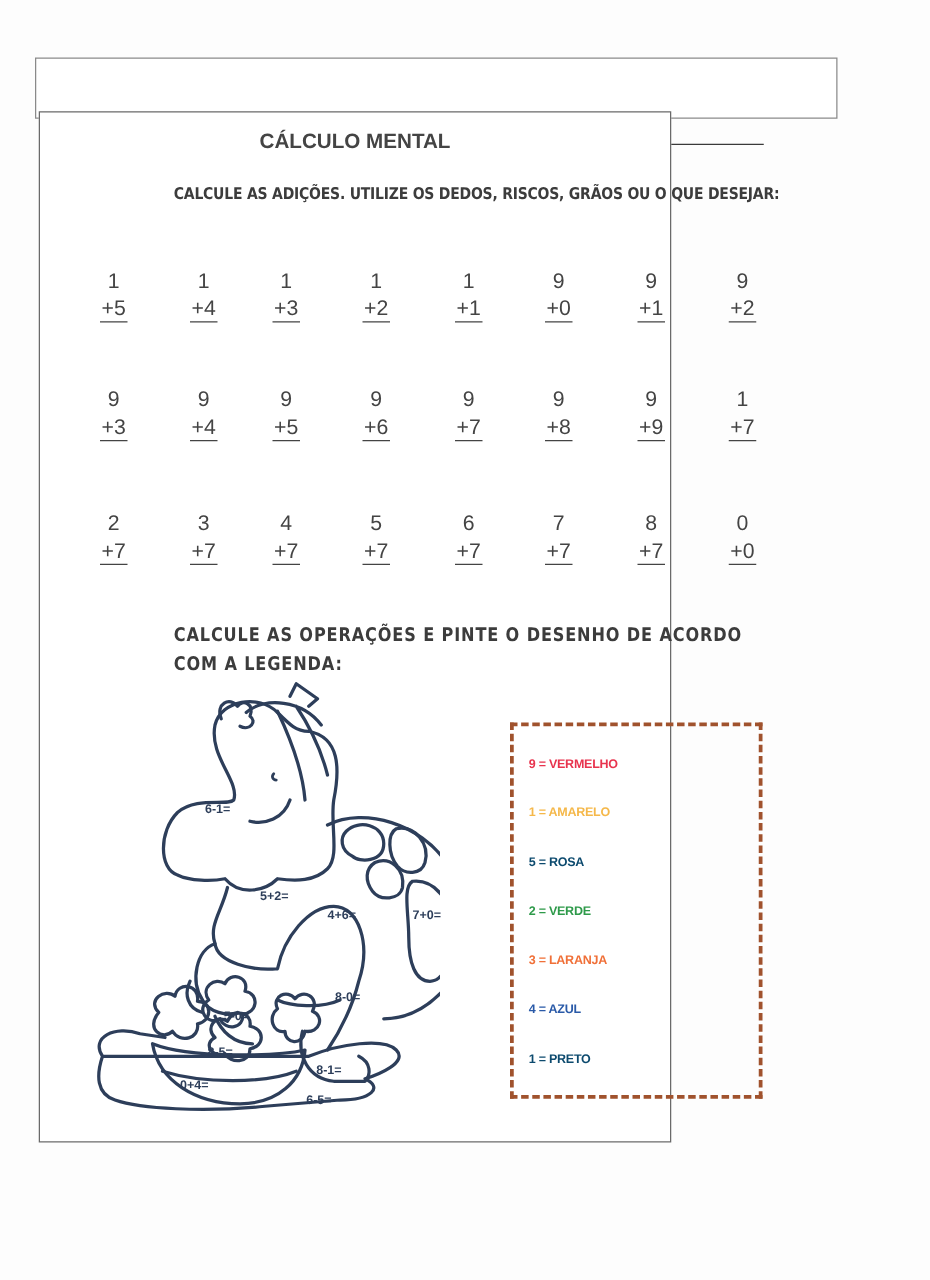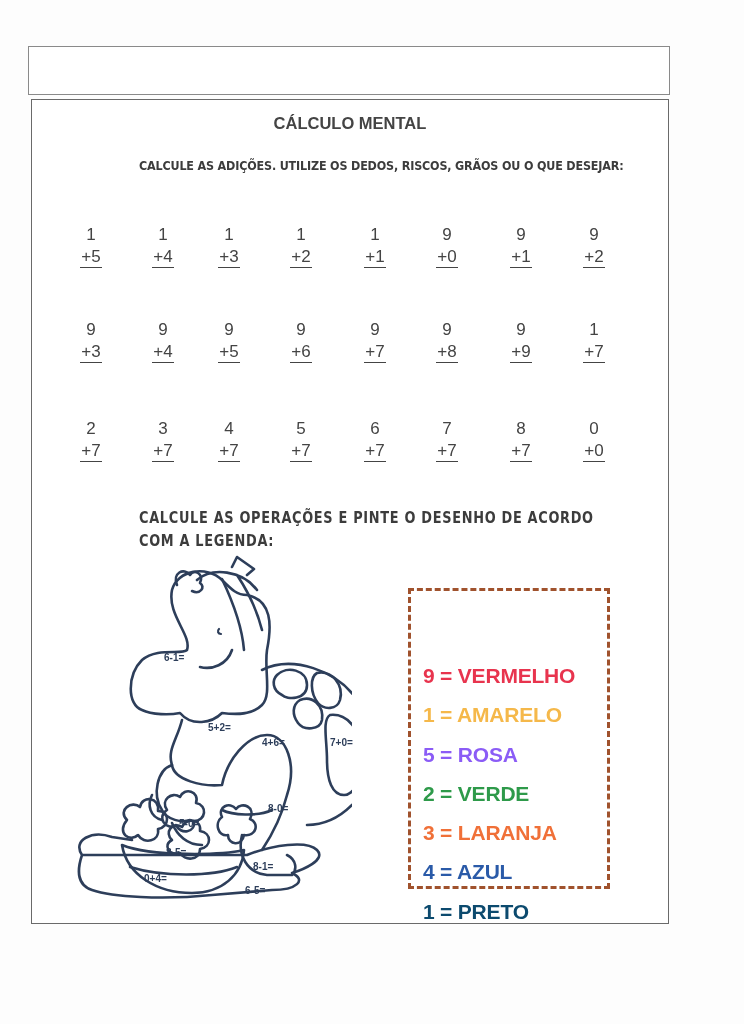--- a/index.html
+++ b/index.html
@@ -12,21 +12,21 @@
   }
   .name-line {
     position: absolute; left: 22px; top: 25px; font-weight: bold; font-size: 15px;
     color: #3a3a3a; letter-spacing: -0.3px; display: flex; align-items: baseline; margin-top: 28px;
   }
   .blank { display: inline-block; border-bottom: 1.5px solid #3a3a3a; height: 16px; }
   .blank.nome { width: 354px; margin-right: 2px; }
   .blank.turma { width: 96px; margin-left: 2px; }
 
   .main-box {
-    position: absolute; left: 31px; top: 99px; width: 638px; height: 825px;
+    position: absolute; left: 31px; top: 89px; width: 506px; height: 825px;
     border: 1.5px solid #6a6a6a; background: #fff;
   }
   .title {
     position: absolute; left: 0; width: 100%; top: 14px; text-align: center;
     font-weight: bold; font-size: 16.5px; color: #444;
   }
   .instr {
     position: absolute; left: 107px; font-weight: bold; font-size: 13px;
     color: #3c3c3c; line-height: 20px; letter-spacing: -0.2px;
     font-family: "DejaVu Sans", sans-serif; transform: scaleX(0.86); transform-origin: left top;
@@ -46,21 +46,21 @@
   .op {
     position: absolute; font-weight: bold; font-size: 10px; color: #2d3e5a;
     font-family: "Liberation Sans", sans-serif;
   }
 
   .legend {
     position: absolute; left: 376px; top: 488px; width: 202px; height: 301px;
     border: 3px dashed #a0522d;
   }
   .legend-item {
-    position: absolute; left: 12px; font-weight: bold; font-size: 21px; letter-spacing: -0.2px; margin-top: 48px;
+    position: absolute; left: 12px; font-weight: bold; font-size: 10px; letter-spacing: -0.2px;
   }
 </style>
 </head>
 <body>
 
 <div class="header-box">
   <div class="name-line">
     <span>NOME:</span>
     <span class="blank nome"></span>
     <span>TURMA:</span>
@@ -142,19 +142,19 @@
     <span class="op" style="left:107px; top:263px;">5-0=</span>
     <span class="op" style="left:94px; top:292px;">8-5=</span>
     <span class="op" style="left:181px; top:306px;">8-1=</span>
     <span class="op" style="left:72px; top:318px;">0+4=</span>
     <span class="op" style="left:173px; top:330px;">6-5=</span>
   </div>
 
   <div class="legend">
     <div class="legend-item" style="top: 25px; color: rgb(232, 52, 78);">9 = VERMELHO</div>
     <div class="legend-item" style="top: 64px; color: rgb(245, 184, 74);">1 = AMARELO</div>
-    <div class="legend-item" style="top: 104px; color: #8b5cf6;">5 = ROSA</div>
+    <div class="legend-item" style="top: 104px; color: #0c4a6e;">5 = ROSA</div>
     <div class="legend-item" style="top: 143px; color: rgb(46, 154, 74);">2 = VERDE</div>
     <div class="legend-item" style="top: 182px; color: rgb(240, 112, 56);">3 = LARANJA</div>
     <div class="legend-item" style="top: 221px; color: rgb(42, 90, 168);">4 = AZUL</div>
     <div class="legend-item" style="top: 261px; color: #0c4a6e;">1 = PRETO</div>
   </div>
 </div>
 
 </body></html>

